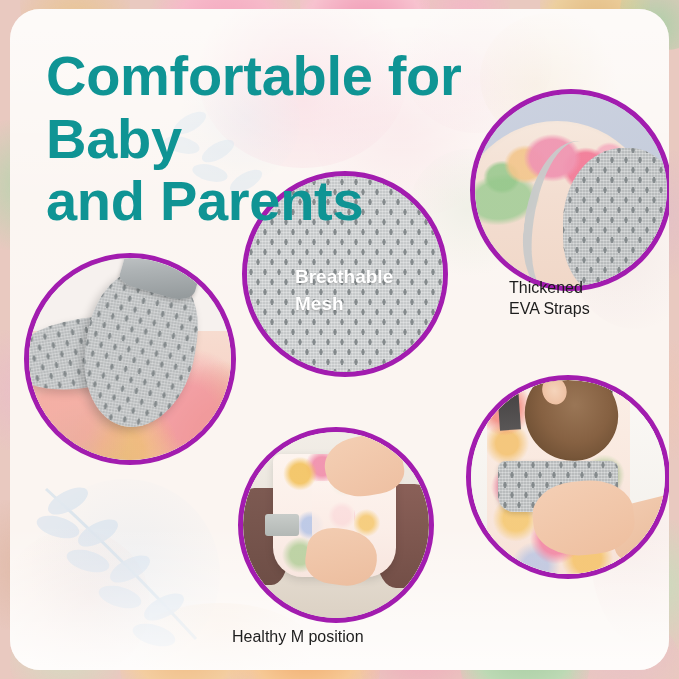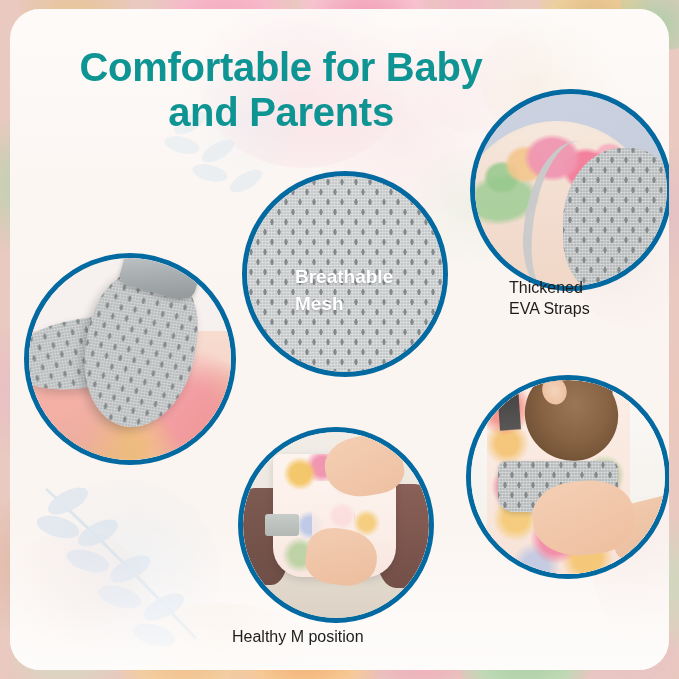--- a/index.html
+++ b/index.html
@@ -119,34 +119,33 @@
   
   .leaf-sprig { position: absolute; opacity: 0.5; }
 
   
   .title {
     position: absolute;
     left: 36px;
     top: 36px;
     width: 470px;
     color: #0f9494;
-    font-size: 40px;
+    font-size: 56px;
     line-height: 1.12;
     font-weight: bold;
     letter-spacing: -0.3px;
     z-index: 6;
     white-space: pre-line;
-    text-align: center;
   }
 
   
   .bubble {
     position: absolute;
     border-radius: 50%;
-    border: 5px solid #0369a1;
+    border: 5px solid #a21caf;
     box-sizing: border-box;
     overflow: hidden;
     z-index: 5;
     background: #d8d8d8;
   }
   .bubble-inner {
     position: absolute;
     inset: 0;
     overflow: hidden;
     border-radius: 50%;

